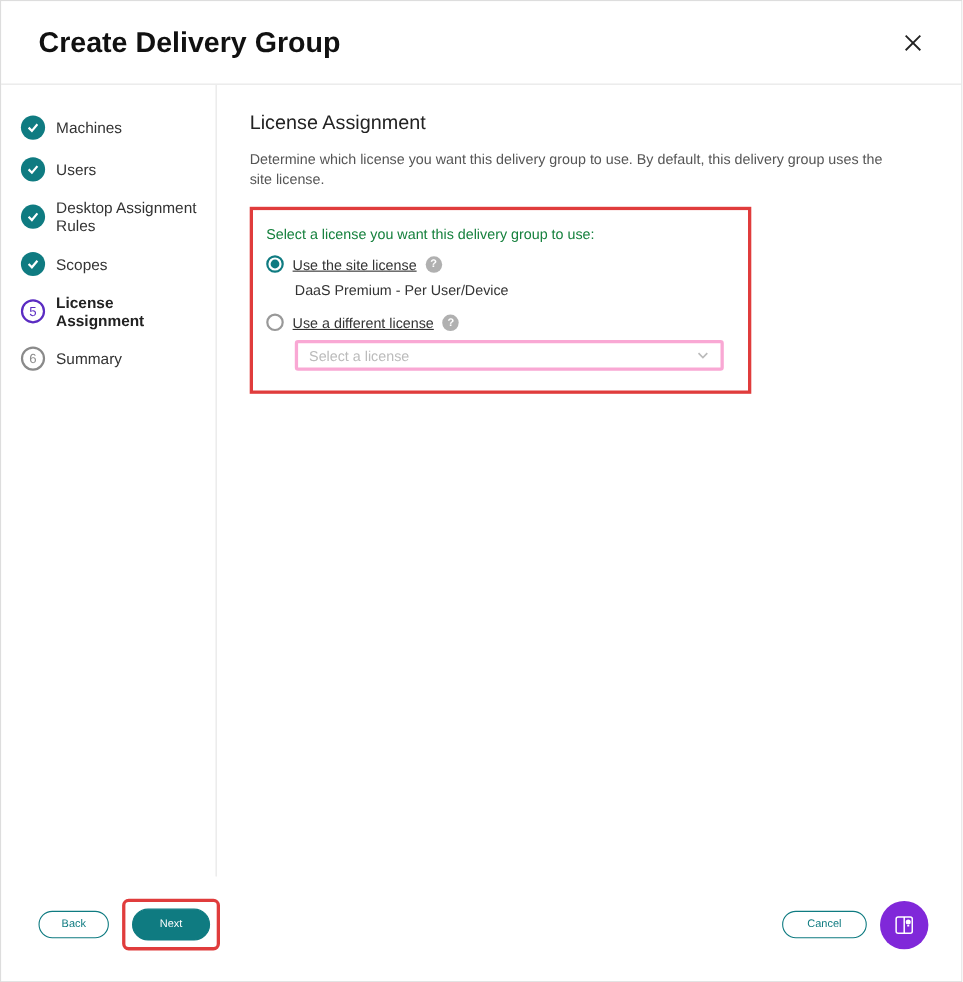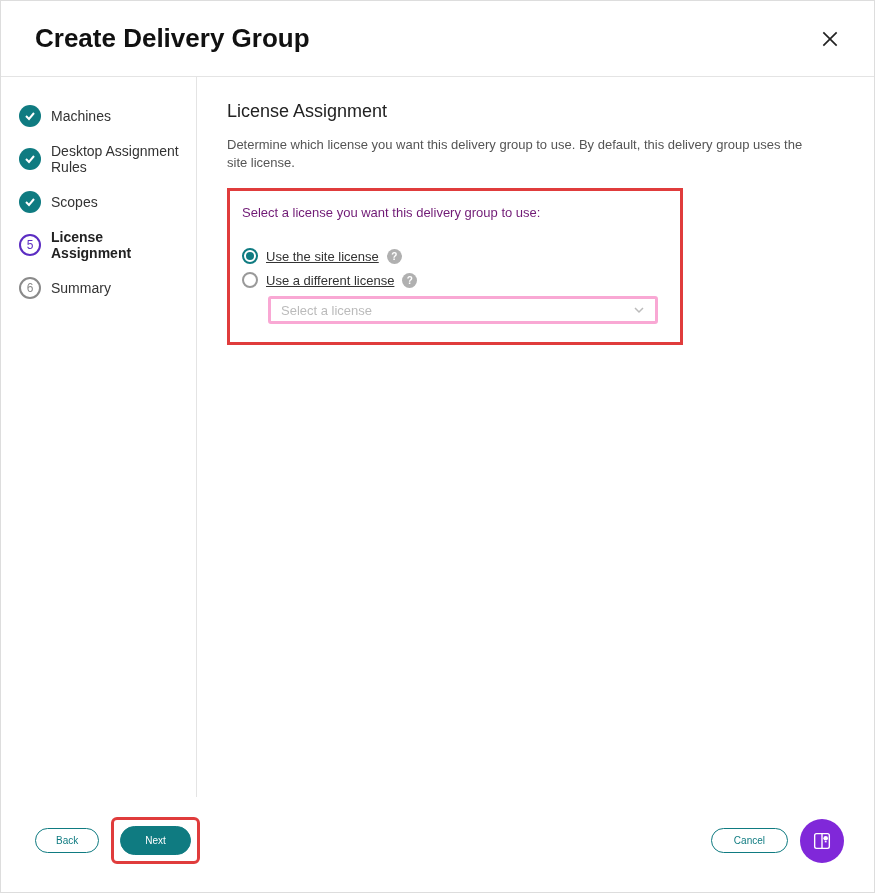--- a/index.html
+++ b/index.html
@@ -15,21 +15,21 @@
   .step-icon { width: 22px; height: 22px; border-radius: 50%; display: flex; align-items: center; justify-content: center; flex-shrink: 0; }
   .step-icon.done { background: #0f7b81; }
   .step-icon.done svg { width: 12px; height: 12px; }
   .step-icon.current { border: 2px solid #5b2cc2; color: #5b2cc2; font-size: 12px; font-weight: 500; background: #fff; }
   .step-icon.pending { border: 2px solid #8a8a8a; color: #8a8a8a; font-size: 12px; background: #fff; }
   .step.current .step-label { font-weight: 600; color: #222; }
   .content { flex: 1; padding: 24px 30px; overflow: auto; }
   .content h2 { font-size: 18px; font-weight: 500; margin: 0 0 14px 0; color: #222; }
   .description { font-size: 13px; color: #555; margin-bottom: 16px; line-height: 1.4; max-width: 580px; }
   .highlight-box { border: 3px solid #e03c3c; padding: 14px 16px 18px 12px; width: 456px; }
-  .select-label { font-size: 13px; color: #701a75; margin-bottom: 28px; }
+  .select-label { font-size: 13px; color: #15803d; margin-bottom: 12px; }
   .radio-row { display: flex; align-items: center; gap: 8px; margin-bottom: 8px; }
   .radio { width: 16px; height: 16px; border-radius: 50%; border: 2px solid #999; display: flex; align-items: center; justify-content: center; cursor: pointer; flex-shrink: 0; }
   .radio.selected { border-color: #0f7b81; }
   .radio.selected::after { content: ""; width: 8px; height: 8px; border-radius: 50%; background: #0f7b81; }
   .radio-label { font-size: 13px; color: #333; cursor: pointer; text-decoration: underline; }
   .help-icon { width: 15px; height: 15px; border-radius: 50%; background: #b0b0b0; color: #fff; font-size: 10px; display: flex; align-items: center; justify-content: center; font-weight: 700; cursor: pointer; }
   .sub-value { font-size: 13px; color: #333; margin: 4px 0 14px 26px; }
   .select-box { margin-left: 26px; width: 390px; height: 28px; border: 3px solid #f9a8d4; border-radius: 3px; display: flex; align-items: center; justify-content: space-between; padding: 0 10px; color: #bbb; font-size: 13px; background: #fff; cursor: pointer; }
   .select-box svg { width: 12px; height: 12px; }
   .footer { padding: 20px 30px 28px 34px; display: flex; align-items: center; justify-content: space-between; }
@@ -63,20 +63,28 @@
 
       <div class="step">
         <span class="step-icon done">
           <svg viewBox="0 0 12 12">
               <path d="M2 6 L5 9 L10 3" stroke="#fff" stroke-width="2" fill="none"></path>
             </svg>
         </span>
         <span class="step-label">Machines</span>
       </div>
 
+      <div class="step">
+        <span class="step-icon done">
+          <svg viewBox="0 0 12 12">
+              <path d="M2 6 L5 9 L10 3" stroke="#fff" stroke-width="2" fill="none"></path>
+            </svg>
+        </span>
+        <span class="step-label">Users</span>
+      </div>
 
       <div class="step">
         <span class="step-icon done">
           <svg viewBox="0 0 12 12">
               <path d="M2 6 L5 9 L10 3" stroke="#fff" stroke-width="2" fill="none"></path>
             </svg>
         </span>
         <span class="step-label">Desktop Assignment Rules</span>
       </div>
 
@@ -106,20 +114,21 @@
       <div class="description">Determine which license you want this delivery group to use. By default, this delivery group uses the site license.</div>
 
       <div class="highlight-box">
         <div class="select-label">Select a license you want this delivery group to use:</div>
 
         <div class="radio-row">
           <span class="radio selected"></span>
           <span class="radio-label">Use the site license</span>
           <span class="help-icon">?</span>
         </div>
+        <div class="sub-value">DaaS Premium - Per User/Device</div>
 
         <div class="radio-row">
           <span class="radio"></span>
           <span class="radio-label">Use a different license</span>
           <span class="help-icon">?</span>
         </div>
 
         <div class="select-box">
           <span>Select a license</span>
           <svg viewBox="0 0 12 12">

